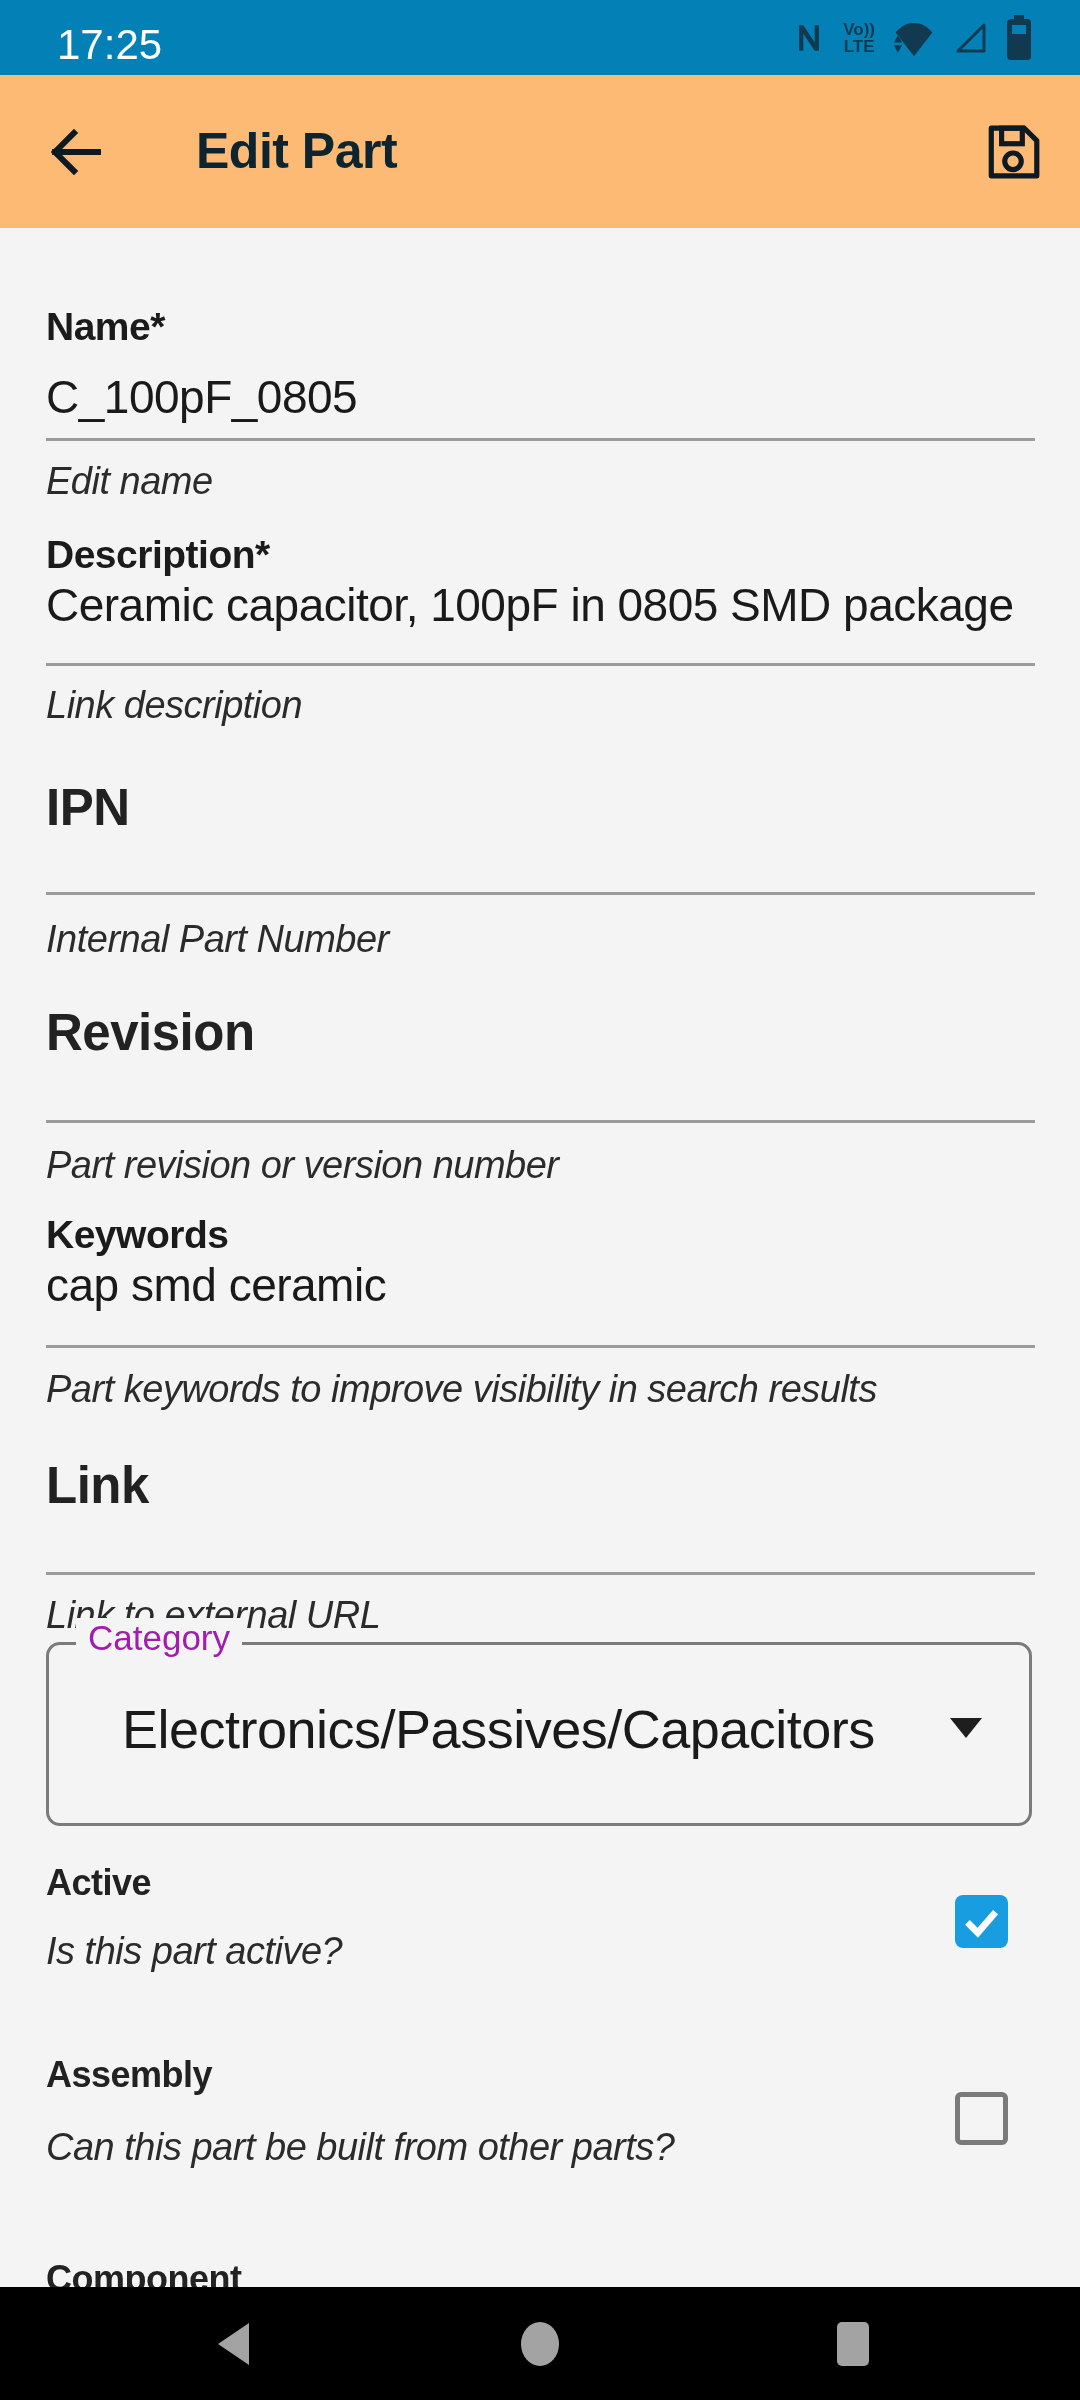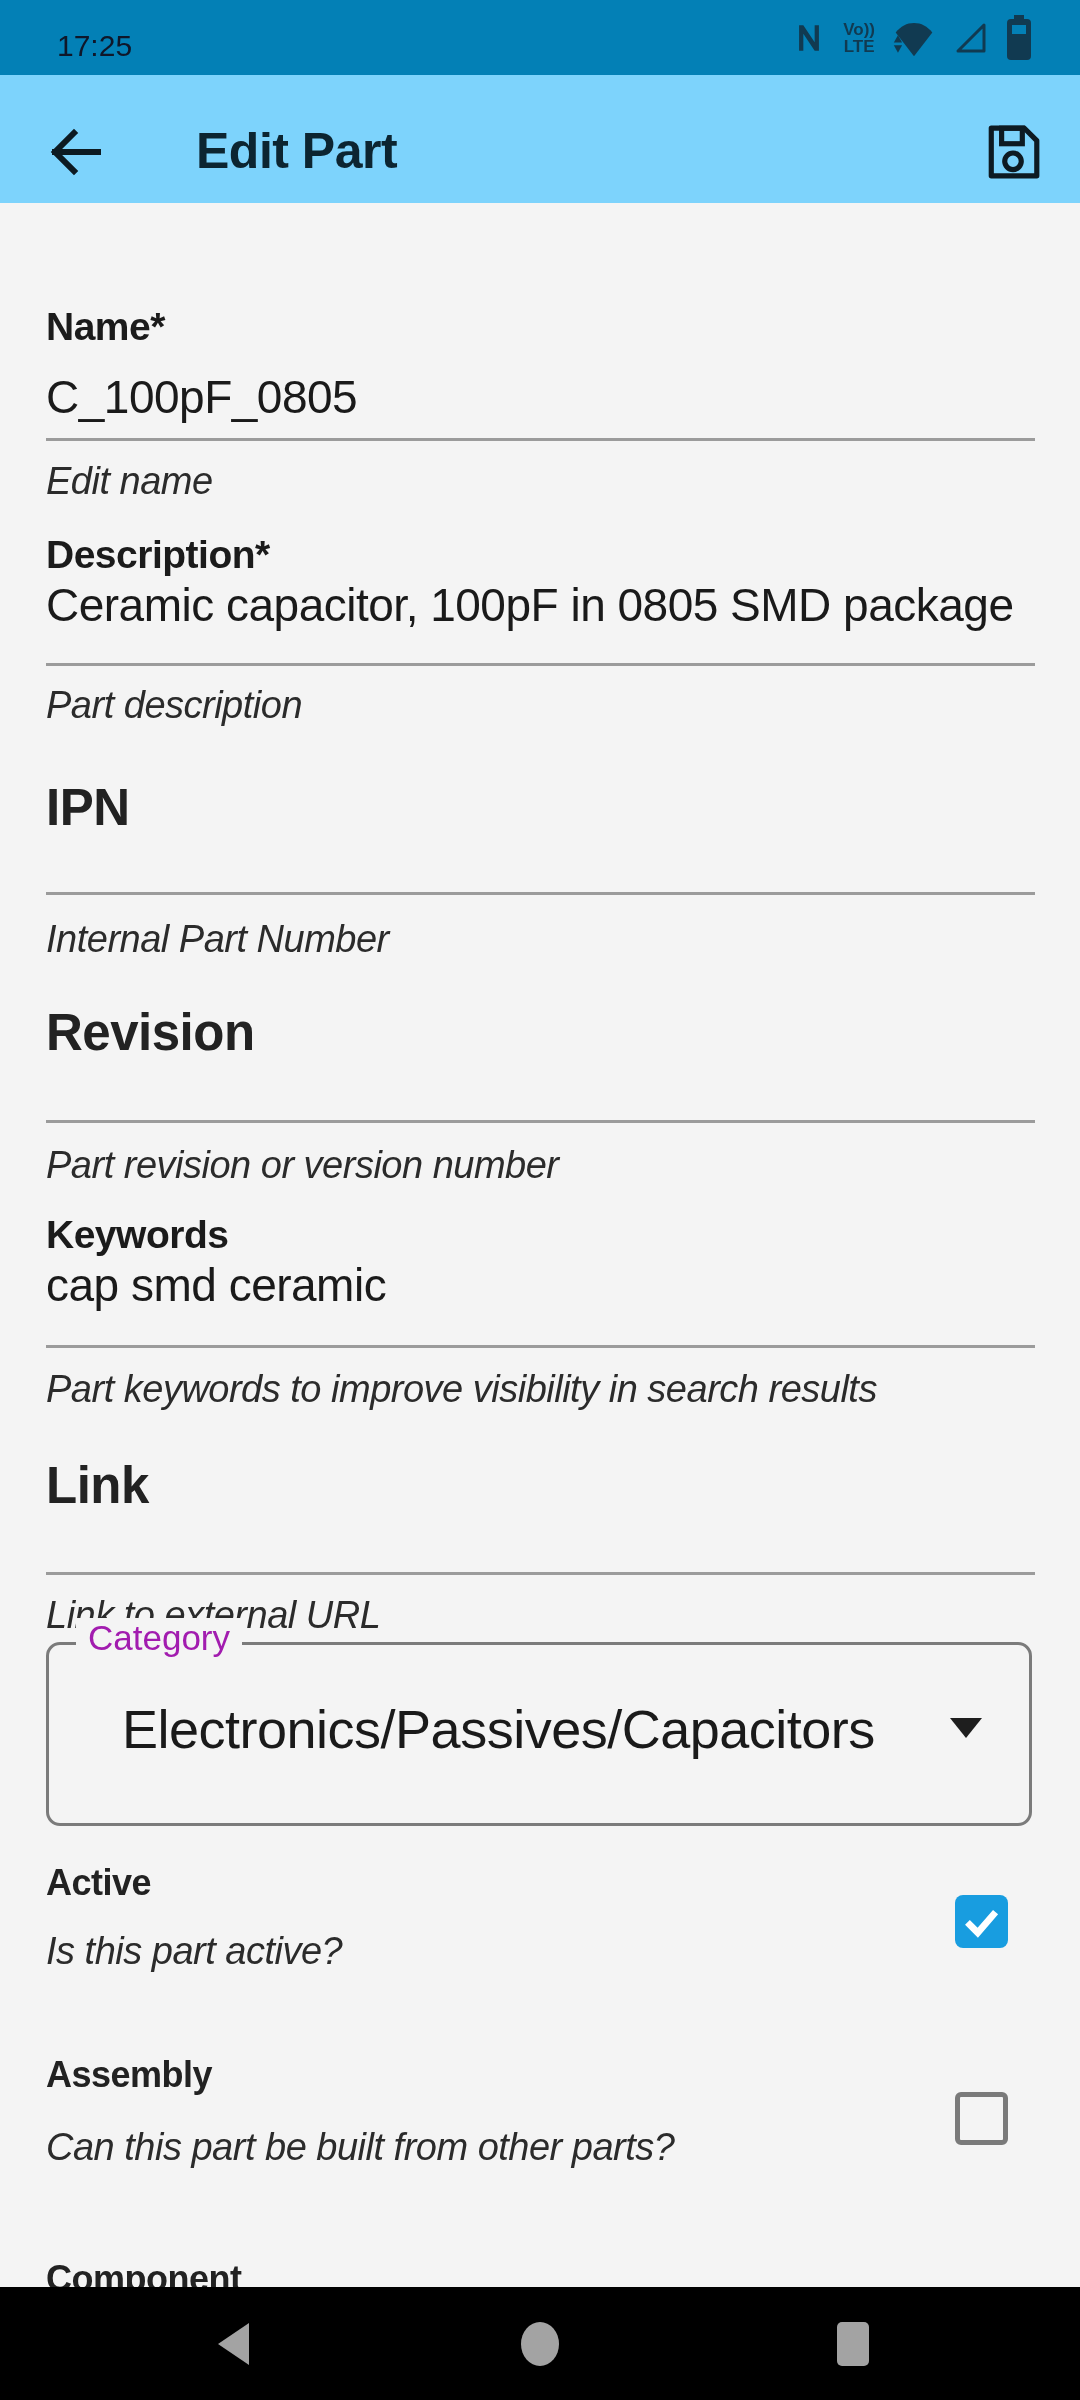--- a/index.html
+++ b/index.html
@@ -2,25 +2,25 @@
 <html><head>
 <meta charset="utf-8">
 <style>
   html,body{margin:0;padding:0;background:#000;}
   .screen{
     position:relative;width:1080px;height:2400px;overflow:hidden;
     background:#f4f4f4;font-family:"Liberation Sans",sans-serif;color:#1b1b1b;
   }
   
   .status-bar{position:absolute;left:0;top:0;width:1080px;height:75px;background:#0380b6;}
-  .status-time{position:absolute;left:57px;top:29px;font-size:30px;color:#0f172a;letter-spacing:0;}
+  .status-time{position:absolute;left:57px;top:21px;font-size:42px;color:#ffffff;letter-spacing:0;}
   .status-icons{position:absolute;right:48px;top:0;height:75px;display:flex;align-items:center;gap:17px;justify-content:space-between;}
   .volte{display:flex;flex-direction:column;align-items:center;line-height:17px;font-size:17px;font-weight:700;color:#113a51;}
   
-  .app-bar{position:absolute;left:0;top:75px;width:1080px;height:128px;background:#7dd3fc;}
+  .app-bar{position:absolute;left:0;top:75px;width:1080px;height:153px;background:#fdba74;}
   .back-btn{position:absolute;left:48px;top:50px;width:54px;height:54px;}
   .app-title{position:absolute;left:196px;top:45px;font-size:50px;font-weight:600;color:#0c2531;letter-spacing:-0.5px;line-height:62px;}
   .save-btn{position:absolute;left:983px;top:47px;width:60px;height:60px;}
   
   .flabel{position:absolute;left:46px;font-size:39px;font-weight:700;color:#1b1b1b;letter-spacing:-0.5px;}
   .flabel-lg{position:absolute;left:46px;font-size:51px;font-weight:700;color:#222;letter-spacing:-0.5px;}
   .fvalue{position:absolute;left:46px;font-size:46px;color:#1a1a1a;letter-spacing:-0.5px;white-space:nowrap;}
   .underline{position:absolute;left:46px;width:989px;height:3px;background:#9b9b9b;}
   .fhelper{position:absolute;left:46px;font-size:38px;font-style:italic;color:#2b2b2b;letter-spacing:-0.5px;white-space:nowrap;}
   
@@ -87,21 +87,21 @@
     <div class="flabel" style="top:305px">Name*</div>
     <div class="fvalue" style="top:370px">C_100pF_0805</div>
     <div class="underline" style="top:438px"></div>
     <div class="fhelper" style="top:460px">Edit name</div>
   </div>
 
   <div>
     <div class="flabel" style="top:533px">Description*</div>
     <div class="fvalue" style="top:578px">Ceramic capacitor, 100pF in 0805 SMD package</div>
     <div class="underline" style="top:663px"></div>
-    <div class="fhelper" style="top:684px">Part description</div>
+    <div class="fhelper" style="top:684px">Link description</div>
   </div>
 
   <div>
     <div class="flabel-lg" style="top:778px">IPN</div>
     <div class="underline" style="top:892px"></div>
     <div class="fhelper" style="top:918px">Internal Part Number</div>
   </div>
 
   <div>
     <div class="flabel-lg" style="top:1003px">Revision</div>

